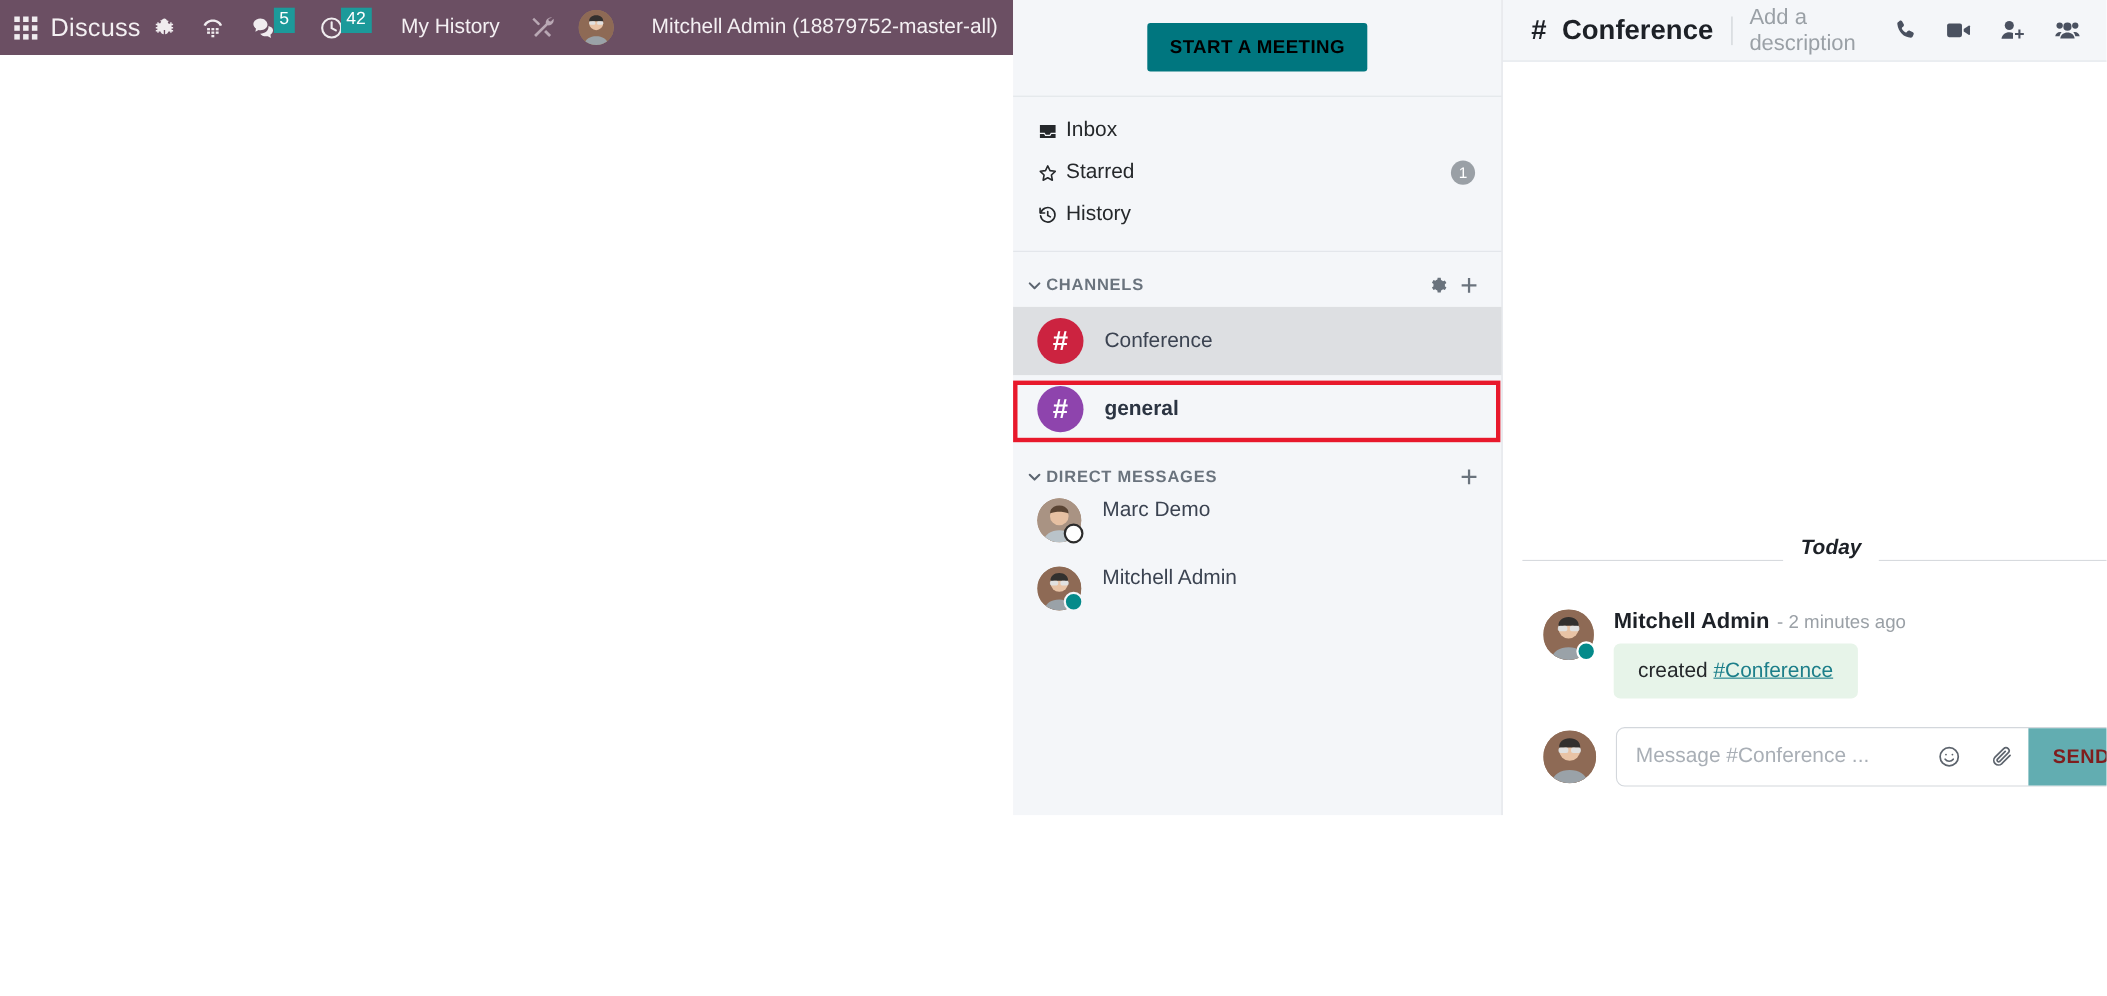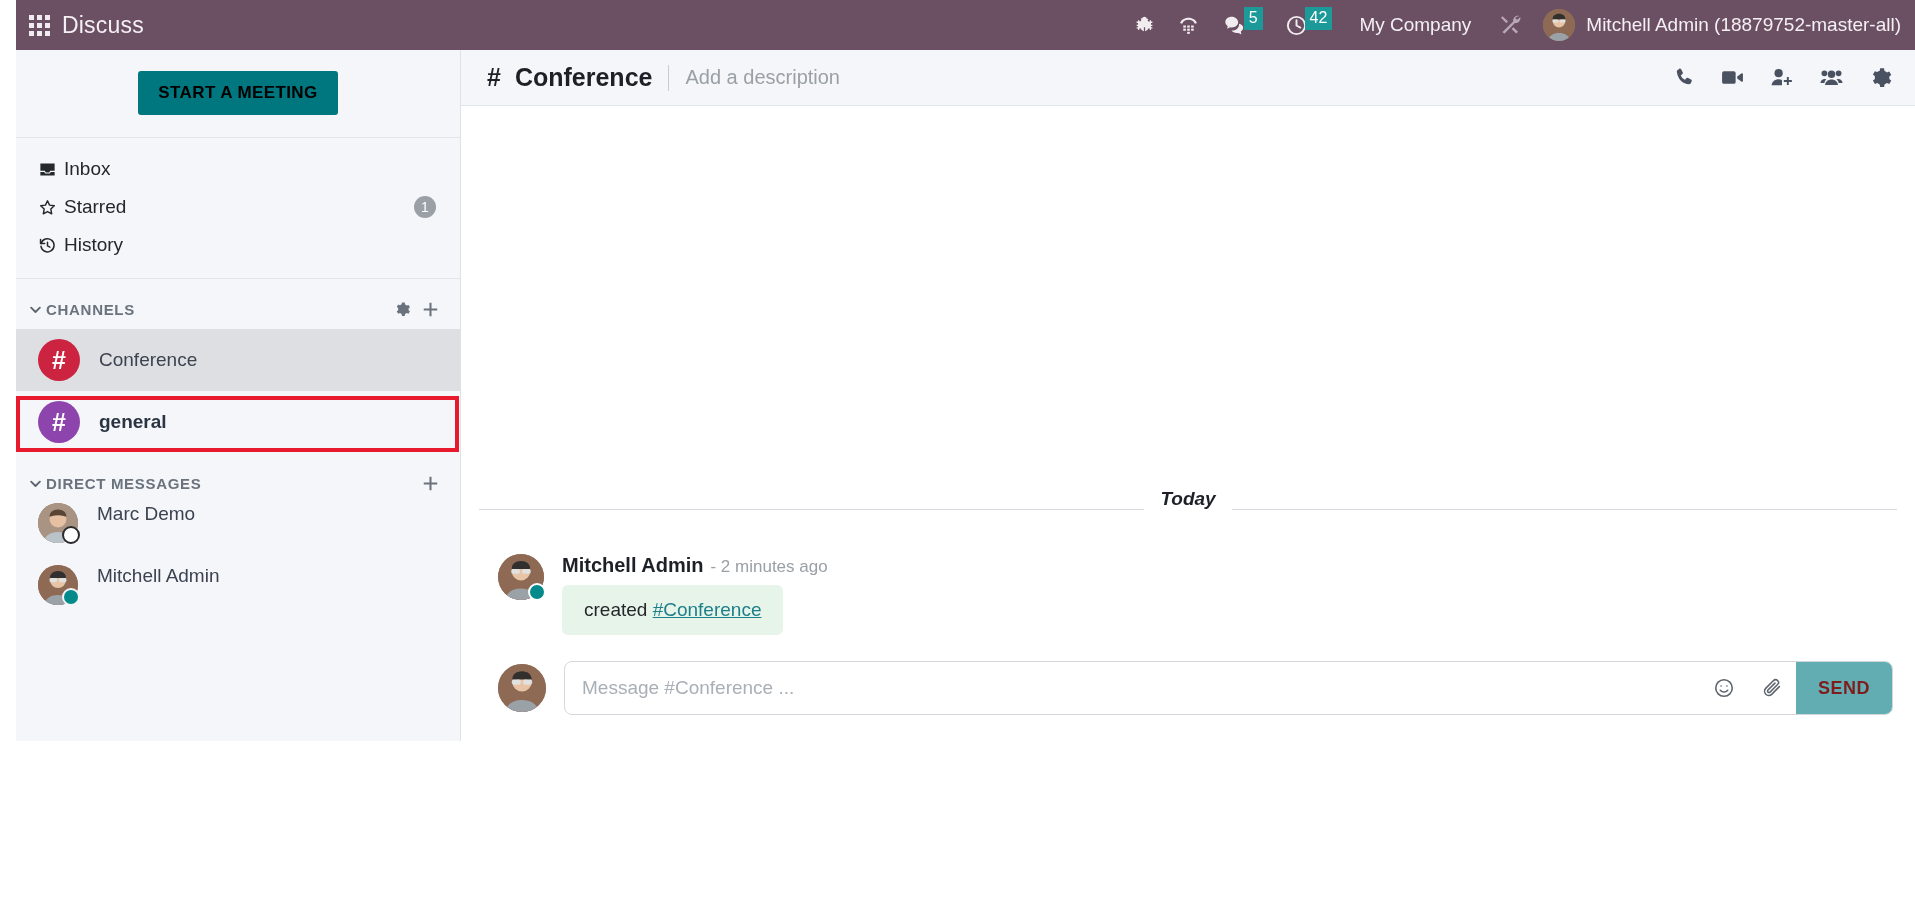--- a/index.html
+++ b/index.html
@@ -2,21 +2,21 @@
 <html><head>
 <meta charset="utf-8">
 <style>
   * { box-sizing: border-box; margin: 0; padding: 0; }
   html, body {
     width: 1915px; height: 905px;
     font-family: "Liberation Sans", sans-serif;
     background: #ffffff;
     overflow: hidden;
   }
-  .app { position: relative; width: 1915px; height: 741px; display: flex; flex-direction: column; padding-left: 16px; }
+  .app { position: relative; width: 1915px; height: 741px; display: flex; flex-direction: row; }
 
   
   .topbar {
     height: 50px; flex: 0 0 50px;
     background: #6b4f63;
     display: flex; align-items: center;
     color: #f2eef1;
   }
   .apps-grid { margin-left: 13px; margin-right: 12px; display: grid;
     grid-template-columns: repeat(3, 5px); grid-template-rows: repeat(3, 5px);
@@ -24,21 +24,21 @@
   .apps-grid i { display: block; width: 5px; height: 5px; background: #f0ecef; }
   .app-name { font-size: 23px; letter-spacing: .2px; color: #f4f0f3; cursor: pointer; }
   .topbar-spacer { flex: 1 1 auto; }
   .tb-item { display: flex; align-items: center; height: 50px; padding: 0 11px; cursor: pointer; position: relative; }
   .tb-item svg { display: block; }
   .tb-badge {
     background: #1c9a9a; color: #fff; font-size: 16px; line-height: 1;
     padding: 3px 5px 4px 5px; margin-left: -3px; margin-top: -14px; font-weight: 400;
   }
   .tb-company { font-size: 19px; color: #f4f0f3; padding: 0 16px; cursor: pointer; white-space: nowrap; }
-  .tb-user { display: flex; align-items: center; padding: 0 14px 0 8px; cursor: pointer; white-space: nowrap; }
+  .tb-user { display: flex; align-items: center; padding: 0 14px 0 8px; cursor: pointer; white-space: nowrap; gap: 23px; }
   .tb-user .uname { font-size: 19px; color: #f4f0f3; margin-left: 11px; }
 
   .avatar { border-radius: 50%; overflow: hidden; position: relative; flex: none;
             background: #9b7b63; display: block; }
   .avatar svg { display: block; width: 100%; height: 100%; }
 
   
   .body { flex: 1 1 auto; display: flex; min-height: 0; }
 
   
@@ -197,21 +197,21 @@
     </div>
 
     <div class="tb-item">
       <svg width="23" height="23" viewBox="0 0 24 24" fill="none" stroke="#f0ecef" stroke-width="2">
         <circle cx="12" cy="12" r="9"></circle>
           <path d="M12 6.5V12l4 2.2" stroke-linecap="round"></path>
       </svg>
       <span class="tb-badge">42</span>
     </div>
 
-    <div class="tb-company">My Company</div>
+    <div class="tb-company">My History</div>
 
     <div class="tb-item">
       <svg width="26" height="24" viewBox="0 0 24 24" fill="#b9a8b4">
         <path d="M3.5 3.2L2 4.7l5.2 5.2 1.2-.3.4-1.3L3.5 3.2zM20.1 3c-1.6-.5-3.4 0-4.6 1.2-1.1 1.1-1.6 2.7-1.3 4.2L3.5 18.9l1.8 1.8L15.9 10c1.5.3 3-.2 4.1-1.3 1.2-1.2 1.7-3 1.2-4.6l-2.4 2.4-1.9-.3-.3-1.9L20.1 3z"></path>
         <path d="M14.4 14.2l4.6 4.6-1.8 1.8-4.6-4.6z"></path>
       </svg>
     </div>
 
     <div class="tb-user">
       <span class="avatar" style="width:32px;height:32px;">

